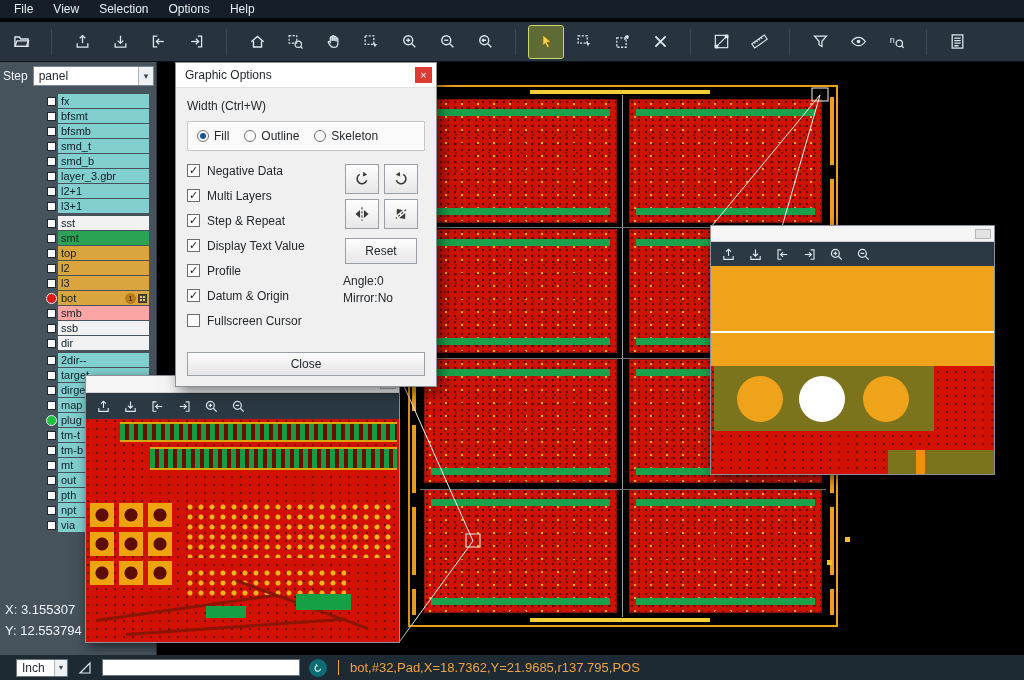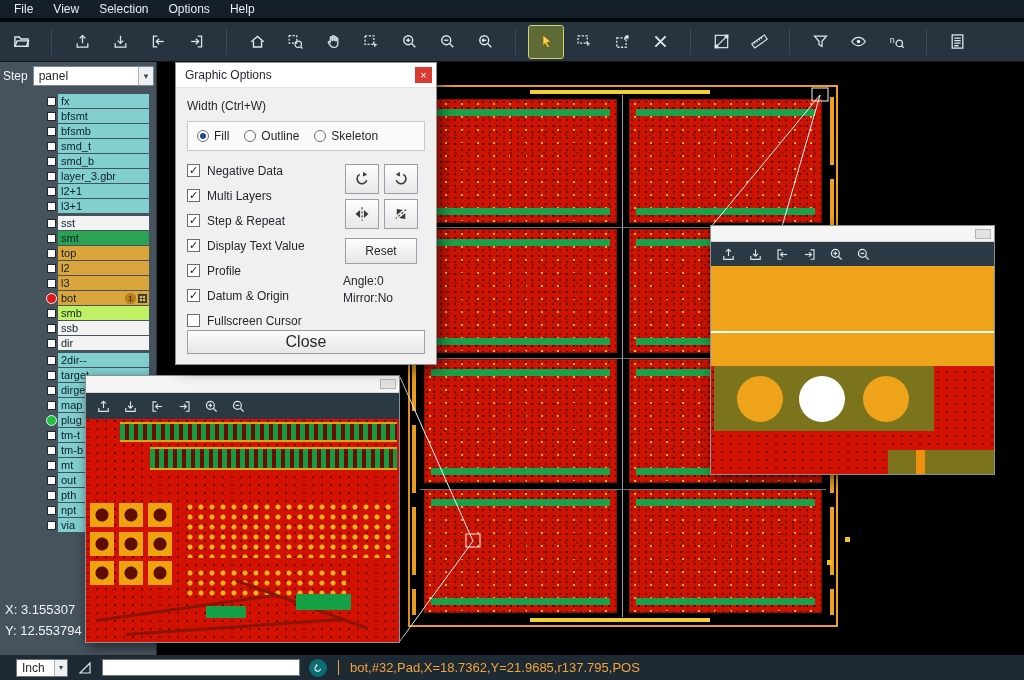--- a/index.html
+++ b/index.html
@@ -98,21 +98,21 @@
   .rdot.sel::after{content:"";position:absolute;left:2px;top:2px;width:6px;height:6px;border-radius:50%;background:#1f4f93;}
   .dlg-main{display:flex;}
   .chk-col{flex:1;display:flex;flex-direction:column;gap:12px;}
   .chk{display:flex;align-items:center;gap:7px;font-size:12px;color:#24282c;height:13px;}
   .cbx{width:13px;height:13px;border:1px solid #6a6f74;background:#fff;font-size:11px;line-height:11px;text-align:center;color:#14181c;flex:0 0 13px;}
   .btn-col{width:88px;display:flex;flex-direction:column;align-items:center;gap:9px;}
   .rot-grid{display:grid;grid-template-columns:34px 34px;gap:5px;}
   .opt-btn{width:34px;height:30px;background:linear-gradient(#fefefe,#e7e7e7);border:1px solid #9aa0a5;display:flex;align-items:center;justify-content:center;}
   .reset-btn{width:72px;height:26px;background:linear-gradient(#fdfdfd,#e7e7e7);border:1px solid #9aa0a5;font-size:12px;color:#24282c;font-family:inherit;}
   .dlg-stat{font-size:12px;color:#24282c;align-self:flex-start;margin-left:6px;line-height:17px;}
-  .dlg-closebtn{width:100%;height:24px;margin-top:3px;background:linear-gradient(#fcfcfc,#e6e6e6);border:1px solid #9aa0a5;font-size:16px;color:#24282c;font-family:inherit;}
+  .dlg-closebtn{width:100%;height:24px;margin-top:25px;background:linear-gradient(#fcfcfc,#e6e6e6);border:1px solid #9aa0a5;font-size:12px;color:#24282c;font-family:inherit;}
 
   
   .statusbar{position:absolute;left:0;right:0;bottom:0;height:25px;background:#1d2933;display:flex;align-items:center;gap:9px;padding-left:16px;z-index:10;}
   .unit-combo{width:52px;height:18px;background:#fff;border:1px solid #6b747c;display:flex;align-items:center;font-size:12px;color:#1d242a;padding-left:5px;}
   .unit-combo .arrow{margin-left:auto;width:13px;height:100%;border-left:1px solid #aeb6bc;display:flex;align-items:center;justify-content:center;color:#3d444a;font-size:8px;background:#eef1f3;}
   .sb-ic{width:16px;height:16px;color:#dde6ee;display:block;}
   .cmd-input{width:198px;height:17px;background:#fff;border:1px solid #6b747c;font-size:12px;padding:0 4px;color:#1d242a;font-family:inherit;}
   .status-circ{width:18px;height:18px;border-radius:50%;background:#0e6d72;display:flex;align-items:center;justify-content:center;}
   .status-circ .ic-s{width:12px;height:12px;color:#eafafa;}
   .sb-sep{width:1px;height:15px;background:#f2a33c;margin:0 2px;}
@@ -533,21 +533,21 @@
           <span class="name-cell" style="background: rgb(219, 165, 62);">
             <span>bot</span>
             <span class="layer-badge">1</span>
             <span class="grid-ic"></span>
           </span>
         </div>
         <div class="layer-row">
           <span class="cb-cell">
             <span class="cb-box"></span>
           </span>
-          <span class="name-cell" style="background: #bef264;">
+          <span class="name-cell" style="background: #fca5a5;">
             <span>smb</span>
           </span>
         </div>
         <div class="layer-row">
           <span class="cb-cell">
             <span class="cb-box"></span>
           </span>
           <span class="name-cell" style="background: rgb(242, 242, 242);">
             <span>ssb</span>
           </span>

